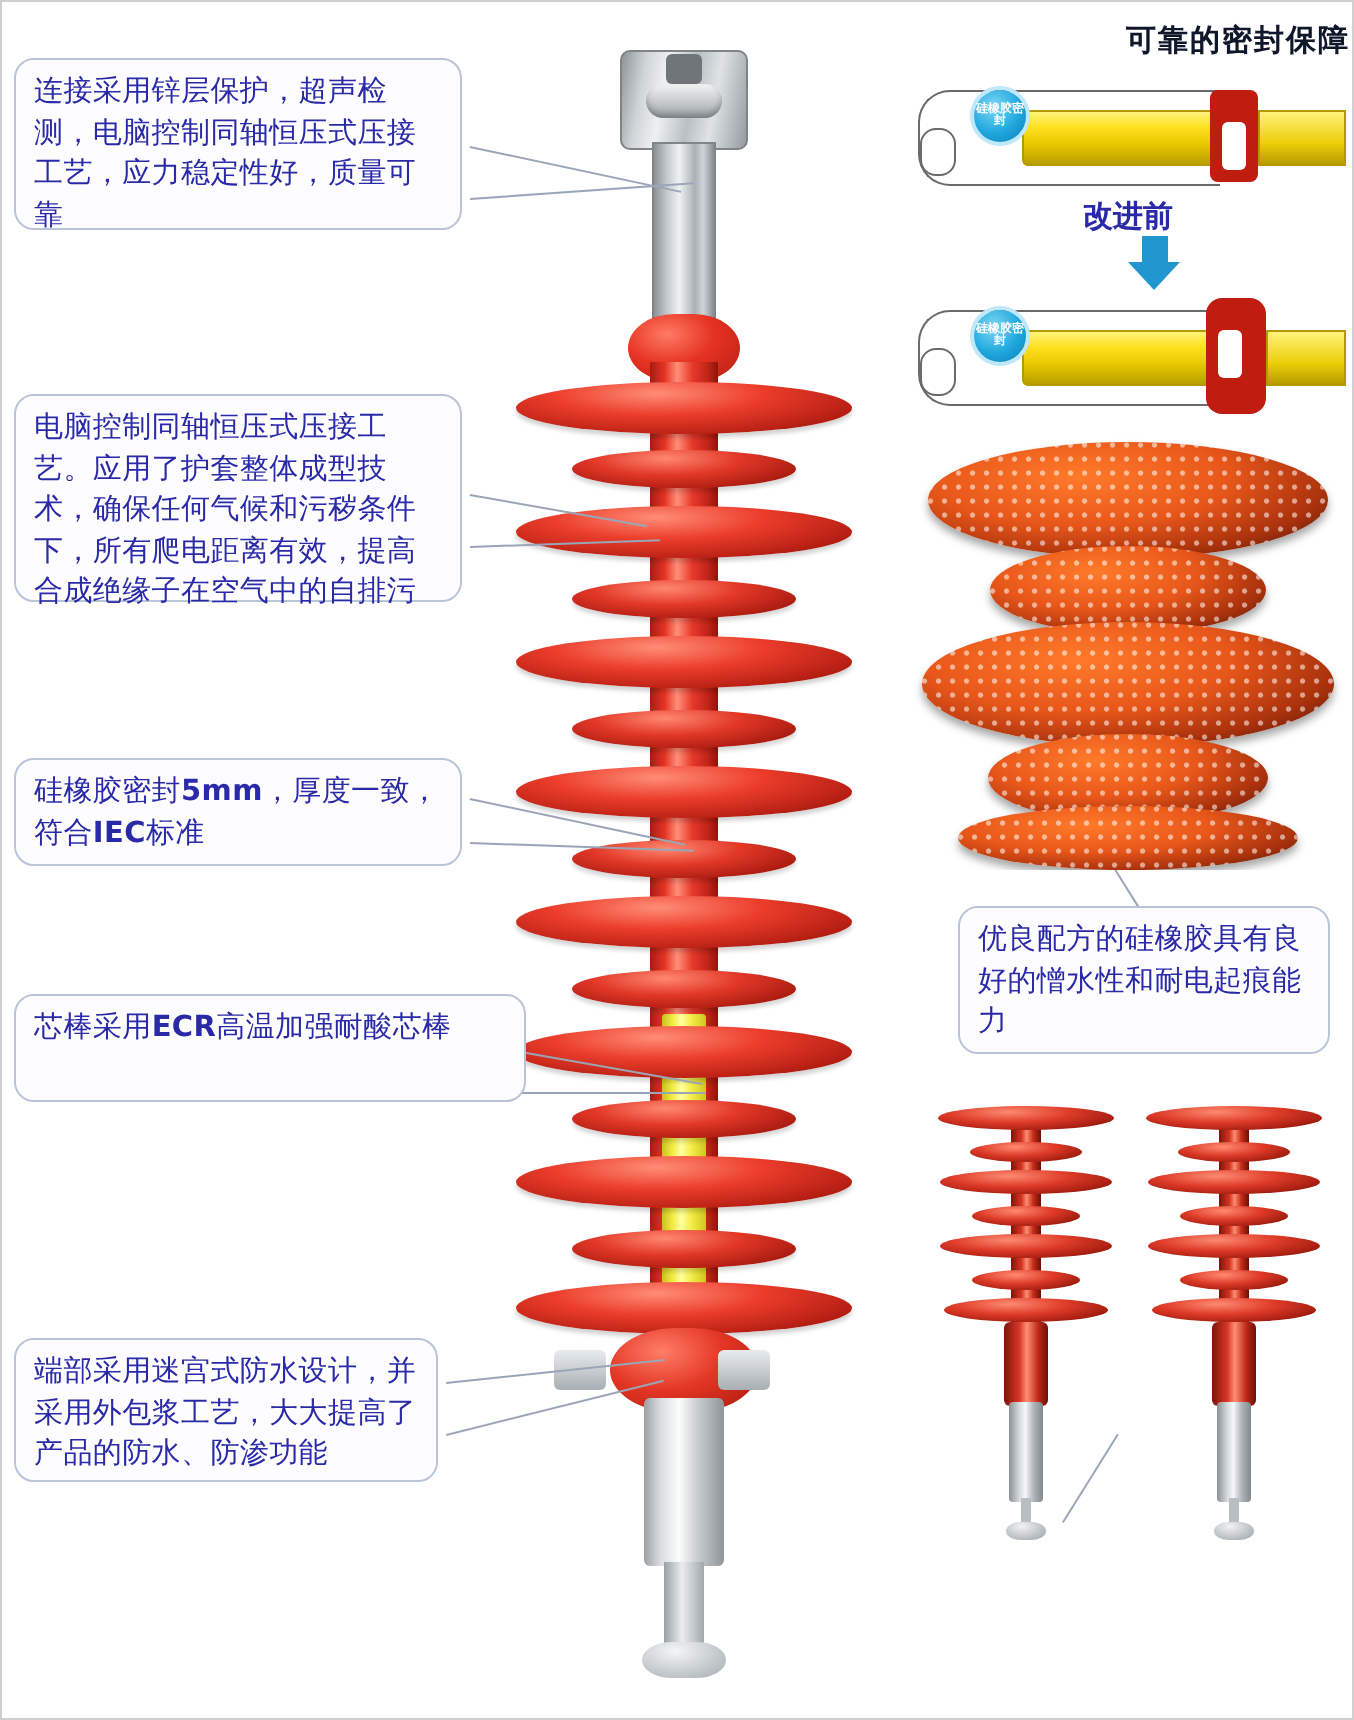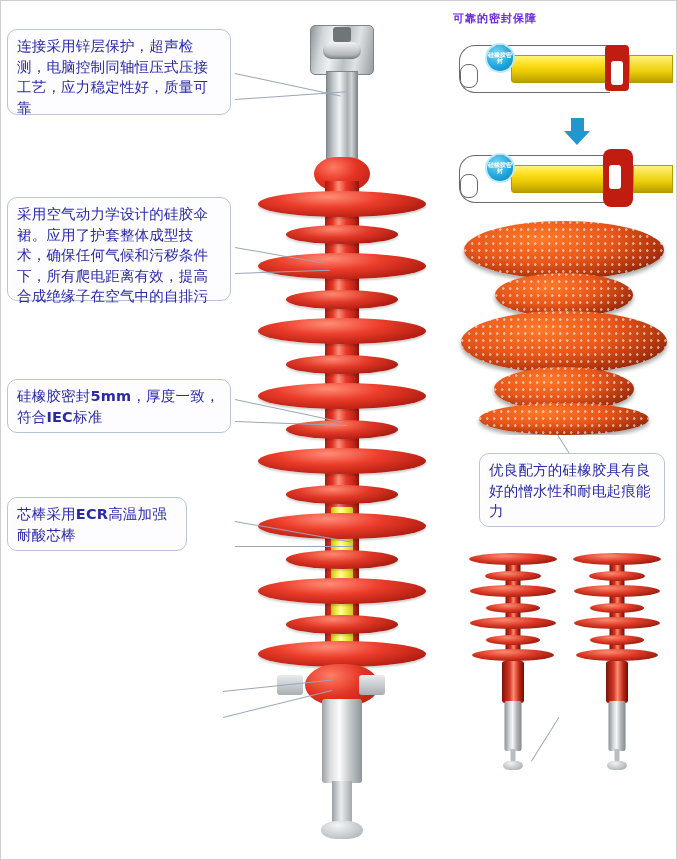--- a/index.html
+++ b/index.html
@@ -107,22 +107,22 @@
   }
   .foot{
     position:absolute;left:50%;transform:translateX(-50%);top:812px;
     width:42px;height:18px;border-radius:50%/70%;
     background:radial-gradient(ellipse at 40% 25%,#f3f6f7,#a5abaf);
   }
 
   
   #sealPanel{position:absolute;left:452px;top:10px;width:222px;height:200px;}
   .seal-title{
-    position:absolute;left:0;right:0;top:0;text-align:left;
-    color:#6d28d9;font-size:11px;font-weight:bold;letter-spacing:1px;
+    position:absolute;left:0;right:0;top:0;text-align:right;
+    color:#0f172a;font-size:15px;font-weight:bold;letter-spacing:1px;
   }
   .seal-fig{position:absolute;left:4px;width:214px;height:58px;}
   .sf-body{
     position:absolute;left:2px;top:6px;width:150px;height:46px;
     border:1.4px solid #6a6a6a;border-right:none;
     border-radius:16px 0 0 16px;background:#fff;
   }
   .sf-notch{
     position:absolute;left:0px;top:18px;width:16px;height:22px;
     background:#fff;border:1.4px solid #6a6a6a;border-radius:8px;
@@ -260,51 +260,55 @@
   <div class="lead" style="left:222px;top:716px;width:112px;transform:rotate(-14deg);"></div>
 
   <div class="lead" style="left:556px;top:432px;width:26px;transform:rotate(58deg);"></div>
   <div class="lead" style="left:530px;top:760px;width:52px;transform:rotate(-58deg);"></div>
 
   <div class="callout" style="left:6px;top:28px;width:224px;height:86px;">
     <span>连接采用锌层保护，超声检测，电脑控制同轴恒压式压接工艺，应力稳定性好，质量可靠</span>
   </div>
 
   <div class="callout" style="left:6px;top:196px;width:224px;height:104px;">
-    <span>采用空气动力学设计的硅胶伞裙。应用了护套整体成型技术，确保任何气候和污秽条件下，所有爬电距离有效，提高合成绝缘子在空气中的自排污</span>
+    <span>电脑控制同轴恒压式压接工艺。应用了护套整体成型技术，确保任何气候和污秽条件下，所有爬电距离有效，提高合成绝缘子在空气中的自排污</span>
   </div>
 
   <div class="callout" style="left:6px;top:378px;width:224px;height:54px;">
     <span>硅橡胶密封</span><b>5mm</b><span>，厚度一致，符合</span><b>IEC</b><span>标准</span>
   </div>
 
-  <div class="callout" style="left:6px;top:496px;width:180px;height:54px;">
+  <div class="callout" style="left:6px;top:496px;width:256px;height:54px;">
     <span>芯棒采用</span><b>ECR</b><span>高温加强耐酸芯棒</span>
   </div>
 
+  <div class="callout" style="left:6px;top:668px;width:212px;height:72px;">
+    <span>端部采用迷宫式防水设计，并采用外包浆工艺，大大提高了产品的防水、防渗功能</span>
+  </div>
 
   <div class="callout" style="left:478px;top:452px;width:186px;height:74px;">
     <span>优良配方的硅橡胶具有良好的憎水性和耐电起痕能力</span>
   </div>
 
 
   <div id="sealPanel">
     <div class="seal-title">可靠的密封保障</div>
 
     <div class="seal-fig" style="top:28px;">
       <div class="sf-body">
         <div class="sf-notch"></div>
       </div>
       <div class="sf-rod" style="left:54px;width:120px;"></div>
       <div class="sf-cap" style="left:148px;"></div>
       <div class="sf-tube" style="left:172px;width:42px;"></div>
       <div class="badge" style="left:30px;top:6px;">
         <span>硅橡胶密封</span>
       </div>
     </div>
+    <div class="seal-label" style="top:88px;">改进前</div>
 
     <div class="da-stem"></div>
     <div class="da-head"></div>
 
     <div class="seal-fig" style="top:138px;">
       <div class="sf-body">
         <div class="sf-notch"></div>
       </div>
       <div class="sf-rod" style="left:54px;width:106px;"></div>
       <div class="sf-cap big" style="left:146px;"></div>

